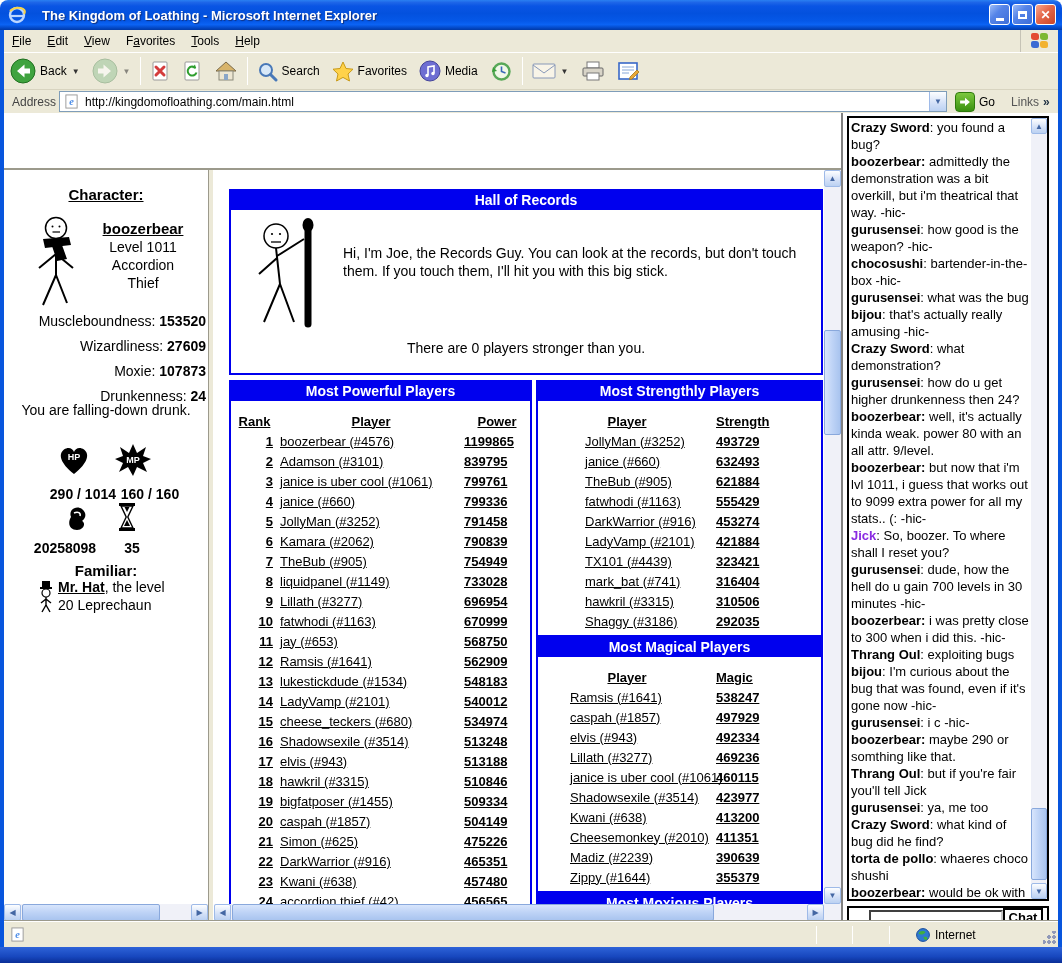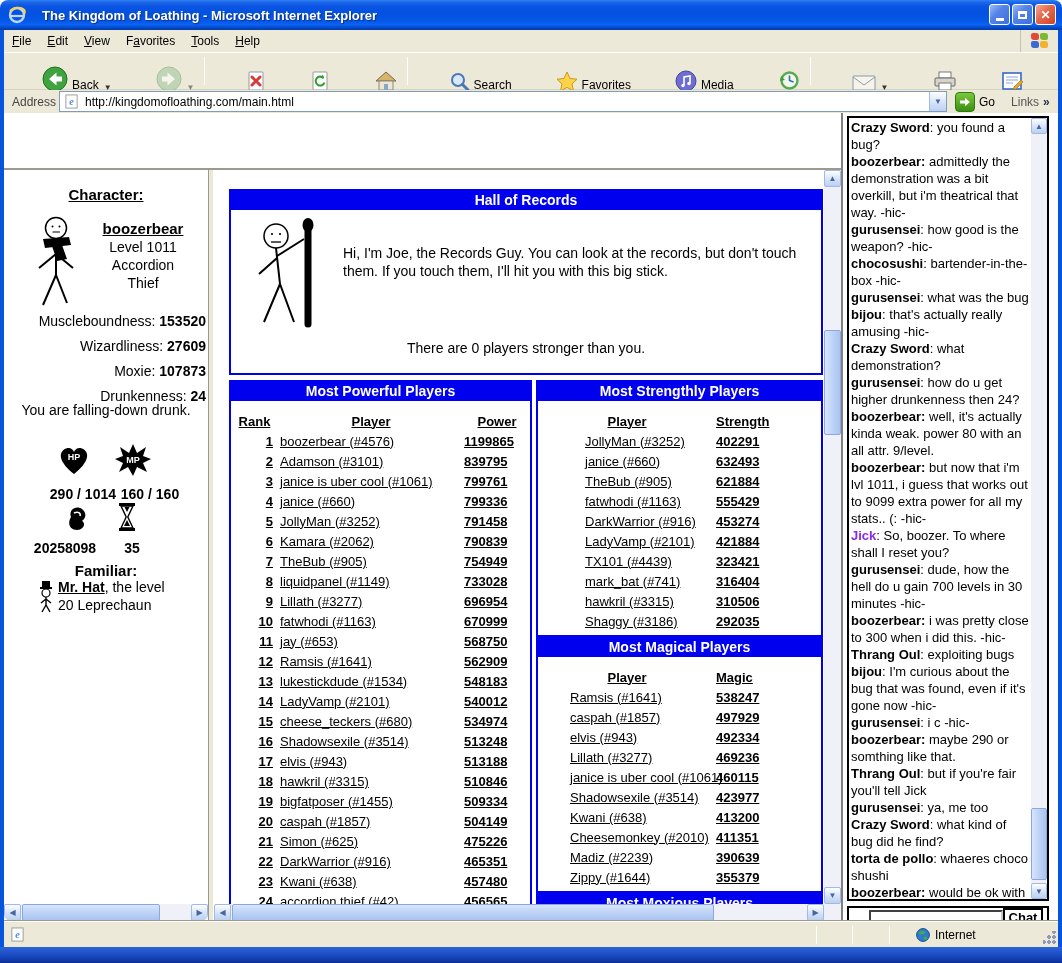--- a/index.html
+++ b/index.html
@@ -35,21 +35,21 @@
   .menubar{position:absolute;left:4px;top:30px;width:1054px;height:22px;background:var(--xp-face);display:flex;align-items:center;}
   .menu-item{font-size:12px;padding:0 8px;line-height:21px;color:#000;cursor:default;}
   .winlogo{position:absolute;right:0;top:0;width:38px;height:22px;border-left:1px solid #C6C3B6;display:flex;align-items:center;justify-content:center;background:var(--xp-face);}
   .flag{width:18px;height:16px;display:grid;grid-template-columns:8px 8px;grid-template-rows:7px 7px;gap:1px;}
   .flag i{border-radius:2px 3px 2px 3px;}
   .f-red{background:#e34a33;} .f-green{background:#7db832;} .f-blue{background:#3b6ad3;} .f-yellow{background:#f2b22e;}
 
   
   .toolbar{position:absolute;left:4px;top:52px;width:1054px;height:38px;background:var(--xp-face);
     border-top:1px solid #fff;border-bottom:1px solid #D8D4C0;display:flex;align-items:center;}
-  .tbtn{display:flex;align-items:flex-end;gap:4px;padding:0 6px;height:42px;font-size:12px;color:#000;margin-left:32px;}
+  .tbtn{display:flex;align-items:center;gap:4px;padding:0 6px;height:42px;font-size:12px;color:#000;}
   .tsep{width:1px;height:28px;background:#C6C3B6;border-right:1px solid #fff;margin:0 3px;}
   .ddown{font-size:8px;color:#333;margin-left:1px;}
   .dim{opacity:.55;}
 
   
   .addressbar{position:absolute;left:4px;top:90px;width:1054px;height:23px;background:var(--xp-face);display:flex;align-items:center;font-size:12px;}
   .addr-label{color:#444;padding:0 3px 0 8px;}
   .addr-input-wrap{position:relative;width:888px;height:21px;background:#fff;border:1px solid #7F9DB9;display:flex;align-items:center;}
   .addr-input-wrap input{border:0;outline:none;font-size:12px;font-family:"Liberation Sans",sans-serif;flex:1;height:17px;}
   .addr-ie{width:15px;height:15px;margin:0 4px;}
@@ -64,21 +64,21 @@
   .frame{position:absolute;background:#fff;overflow:hidden;}
   #header-frame{left:4px;top:113px;width:837px;height:57px;border-bottom:2px solid #9C9A8C;}
   #charpane{left:4px;top:170px;width:204px;height:751px;}
   #pane-divider{position:absolute;left:208px;top:170px;width:6px;height:751px;background:var(--xp-face);border-left:1px solid #9C9A8C;border-right:1px solid #fff;}
   #mainframe{left:214px;top:170px;width:627px;height:751px;}
   #main-content{position:absolute;left:0;top:0;width:610px;height:734px;overflow:hidden;}
   #chat-divider{position:absolute;left:841px;top:113px;width:2px;height:808px;background:#808080;}
   #chatframe{left:843px;top:113px;width:215px;height:808px;}
 
   
-  #charpane{font-size:14px;color:#000;border-radius:7px;}
+  #charpane{font-size:14px;color:#000;}
   .cp-title{position:absolute;left:0;top:16px;width:100%;text-align:center;font-weight:bold;font-size:15px;text-decoration:underline;}
   .cp-avatar{position:absolute;left:26px;top:45px;}
   .cp-idblock{position:absolute;left:78px;top:50px;width:122px;text-align:center;line-height:18px;}
   .cp-name{font-weight:bold;font-size:15px;text-decoration:underline;cursor:pointer;}
   .cp-stats{position:absolute;left:0;top:139px;width:202px;text-align:right;line-height:25px;}
   .cp-drunk{position:absolute;left:0;top:232px;width:100%;text-align:center;line-height:17px;}
   .cp-hp-icon{position:absolute;left:52px;top:275px;}
   .cp-mp-icon{position:absolute;left:110px;top:273px;}
   .cp-hpval{position:absolute;left:16px;top:316px;width:96px;text-align:right;font-weight:bold;}
   .cp-mpval{position:absolute;left:106px;top:316px;width:80px;text-align:center;font-weight:bold;}
@@ -541,21 +541,21 @@
 
       <div class="kol-table" id="strengthly-table">
         <div class="kol-title">Most Strengthly Players</div>
         <div class="kol-body pad-body" id="strengthly-body">
             <div class="t-row t-head">
               <span class="h2-name">Player</span>
               <span class="h2-val">Strength</span>
             </div>
             <div class="t-row">
               <span class="c2-name" style="padding-left: 47px;">JollyMan (#3252)</span>
-              <span class="c2-val">402291</span>
+              <span class="c2-val">493729</span>
             </div>
             <div class="t-row">
               <span class="c2-name" style="padding-left: 47px;">janice (#660)</span>
               <span class="c2-val">632493</span>
             </div>
             <div class="t-row">
               <span class="c2-name" style="padding-left: 47px;">TheBub (#905)</span>
               <span class="c2-val">621884</span>
             </div>
             <div class="t-row">

